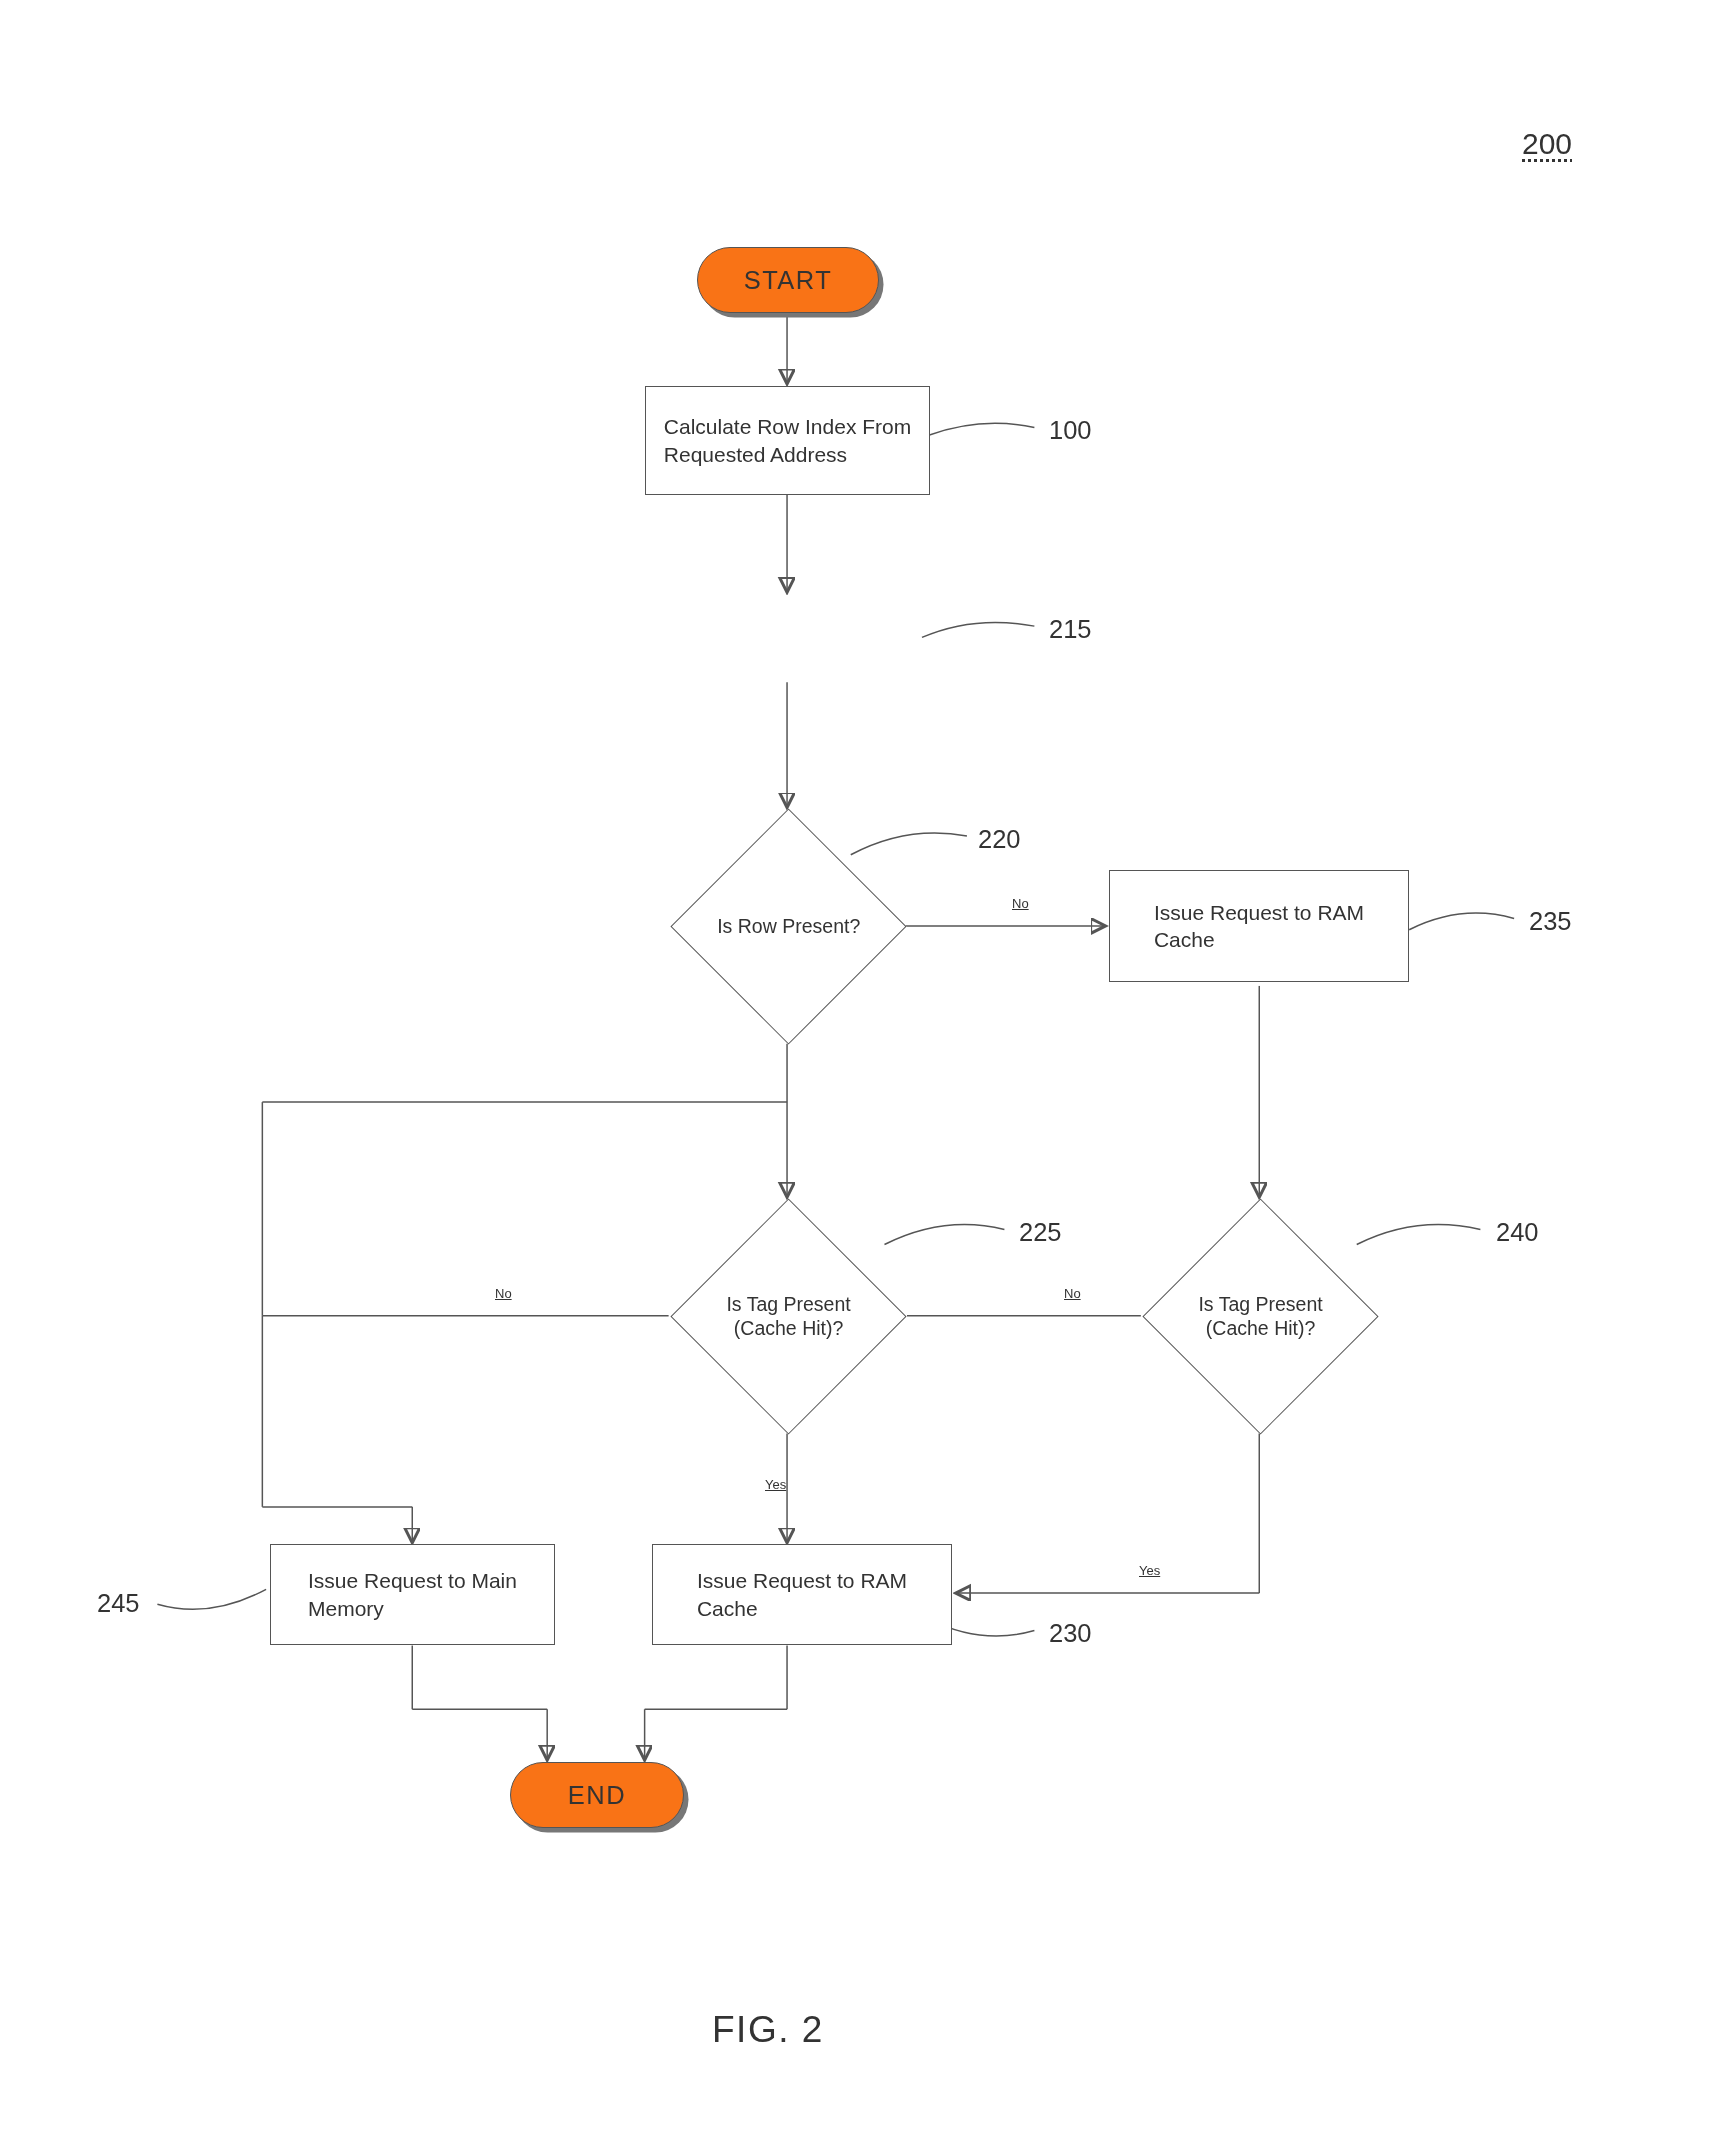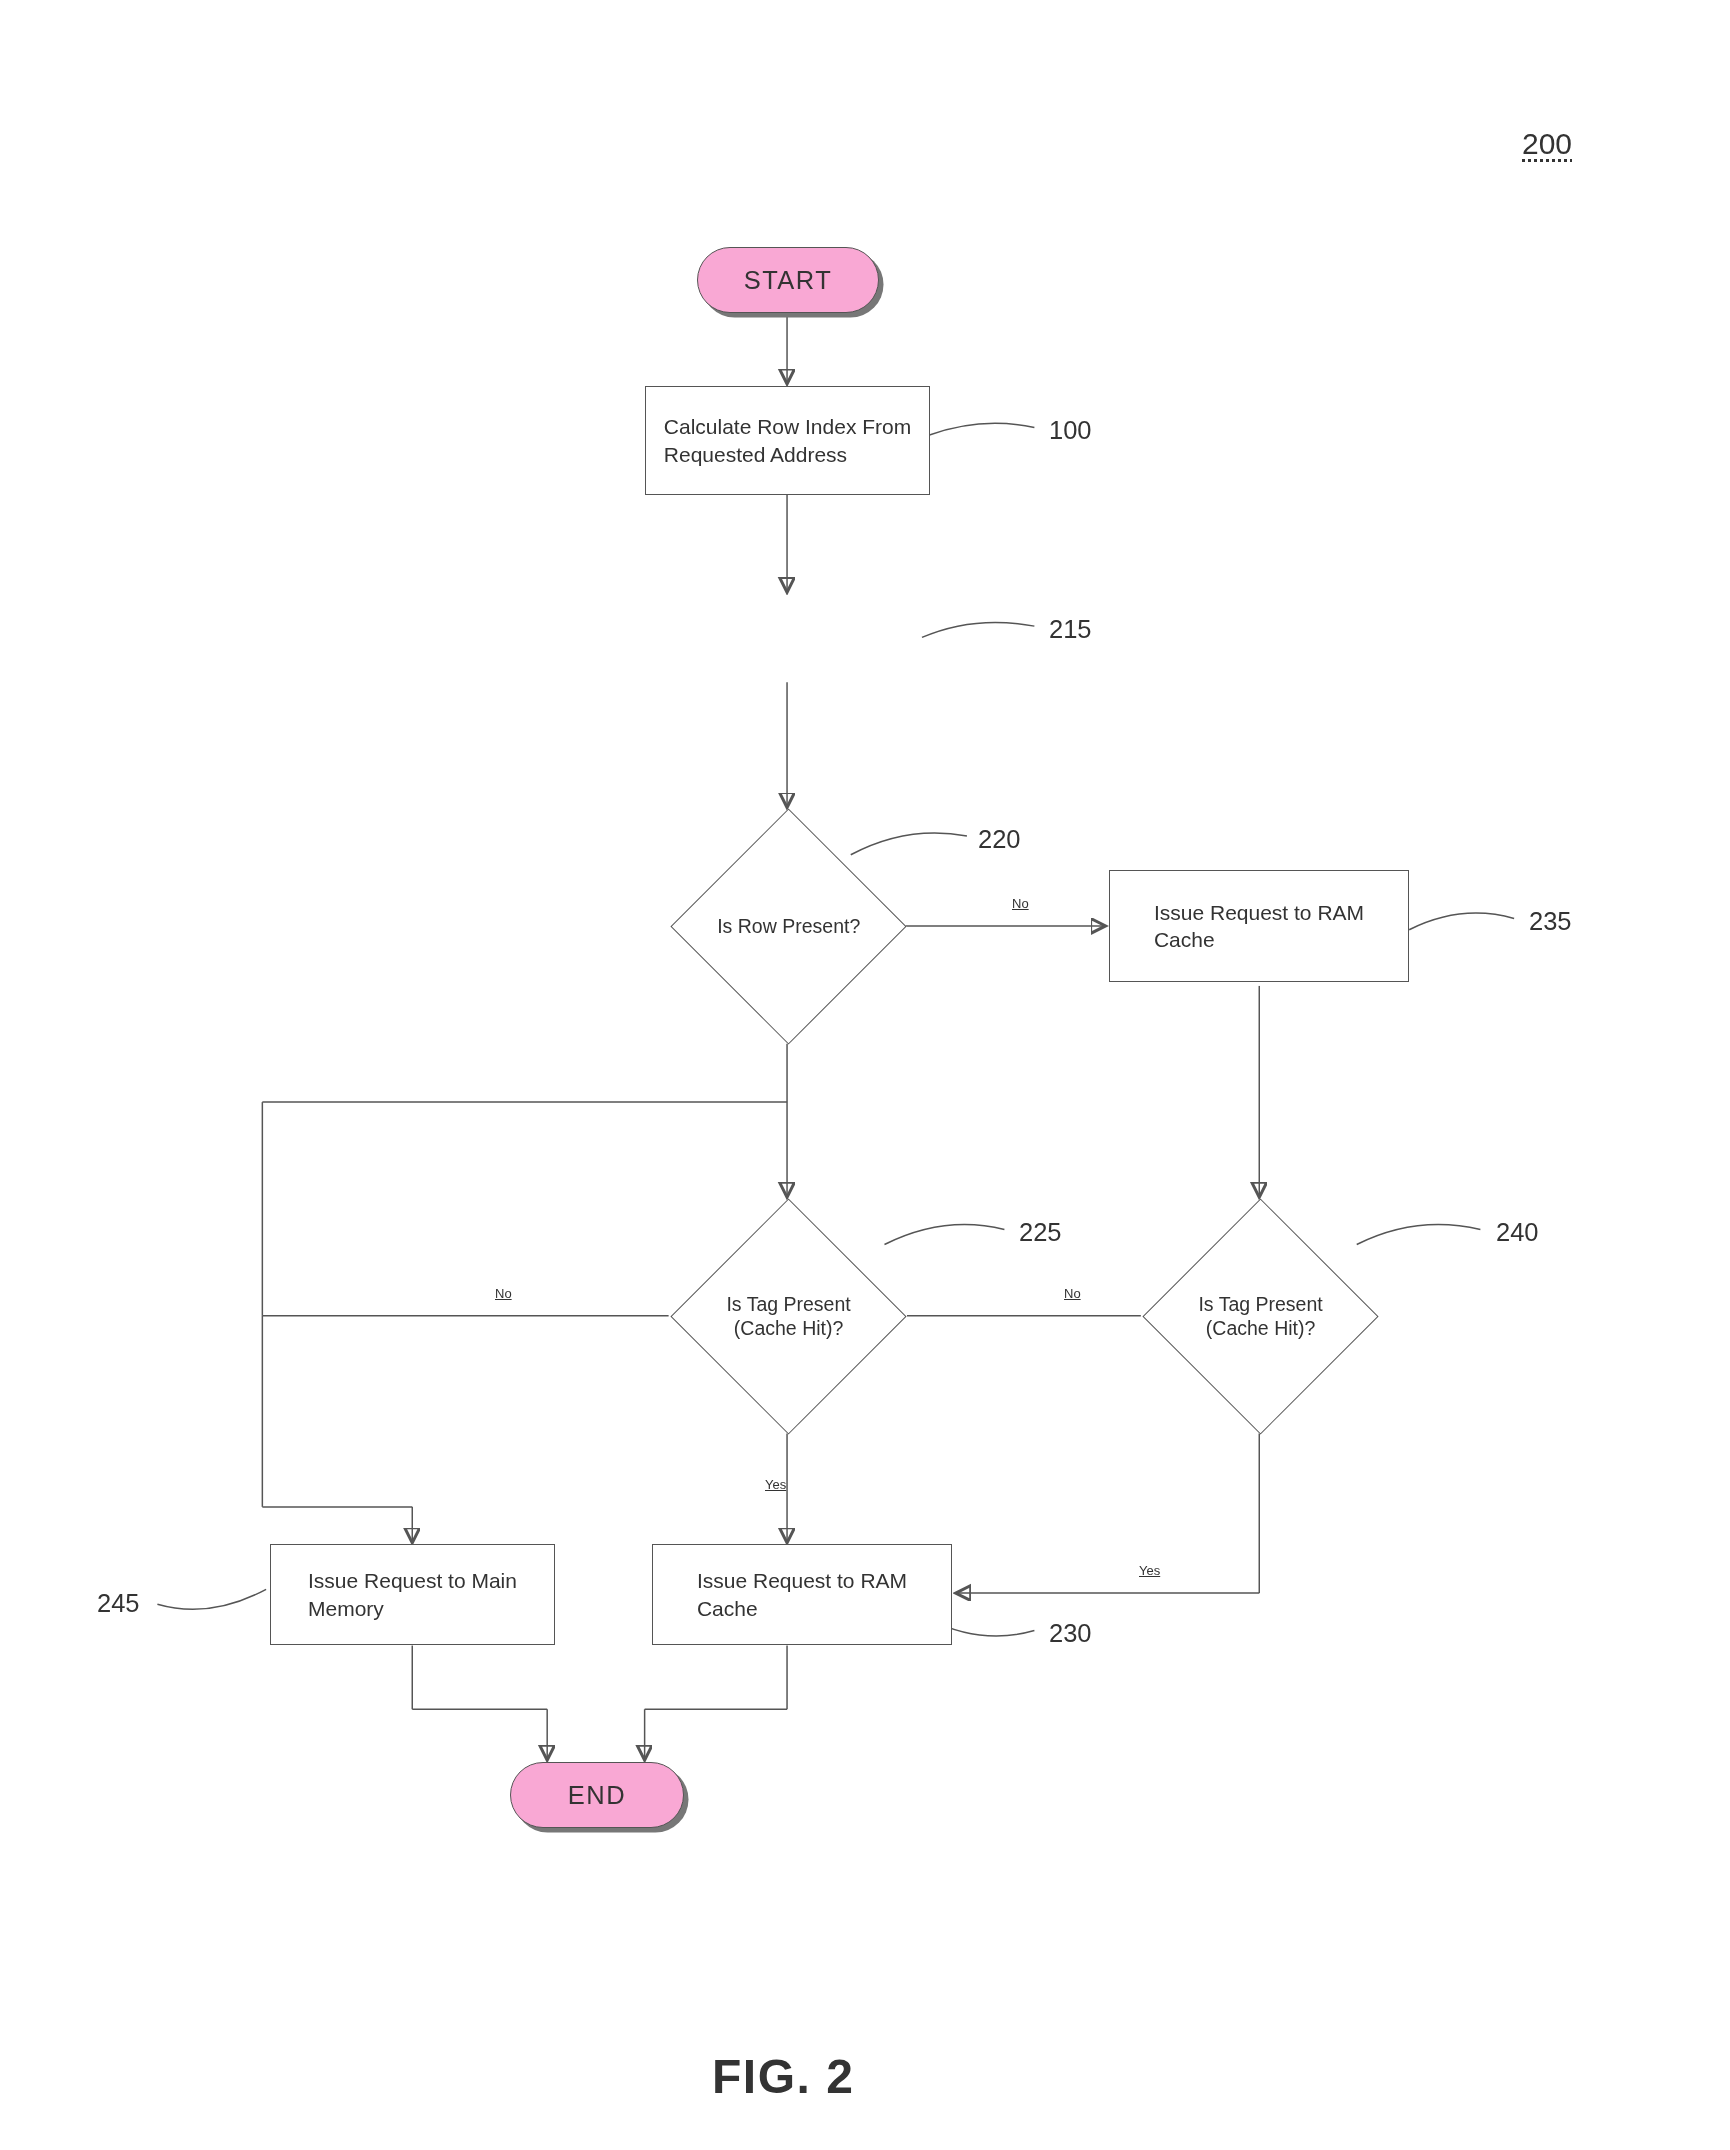--- a/index.html
+++ b/index.html
@@ -15,21 +15,21 @@
     height: 2151px;
   }
   .node, .label, .figref {
     position: absolute;
   }
 
   
   .terminator {
     border: 1.5px solid #555;
     border-radius: 60px;
-    background: #f9a8d4;
+    background: #f97316;
     box-shadow: 4.5px 4.5px 0 0 #777;
     display: flex;
     align-items: center;
     justify-content: center;
     font-size: 25.5px;
     letter-spacing: 1.5px;
   }
 
   
   .process {
@@ -67,24 +67,23 @@
   .edge-label {
     font-size: 13px;
     text-decoration: underline;
   }
 
   .ref-num {
     font-size: 25.5px;
   }
 
   .fig-title {
-    font-weight: bold;
-    font-size: 48px;
+    font-weight: normal;
+    font-size: 37px;
     letter-spacing: 1.5px;
-    margin-top: 40px;
   }
   .fig-number-top {
     font-size: 30px;
     text-decoration: underline dotted;
     text-underline-offset: 4.5px;
   }
 
   svg.connectors {
     position: absolute;
     left: 0;

